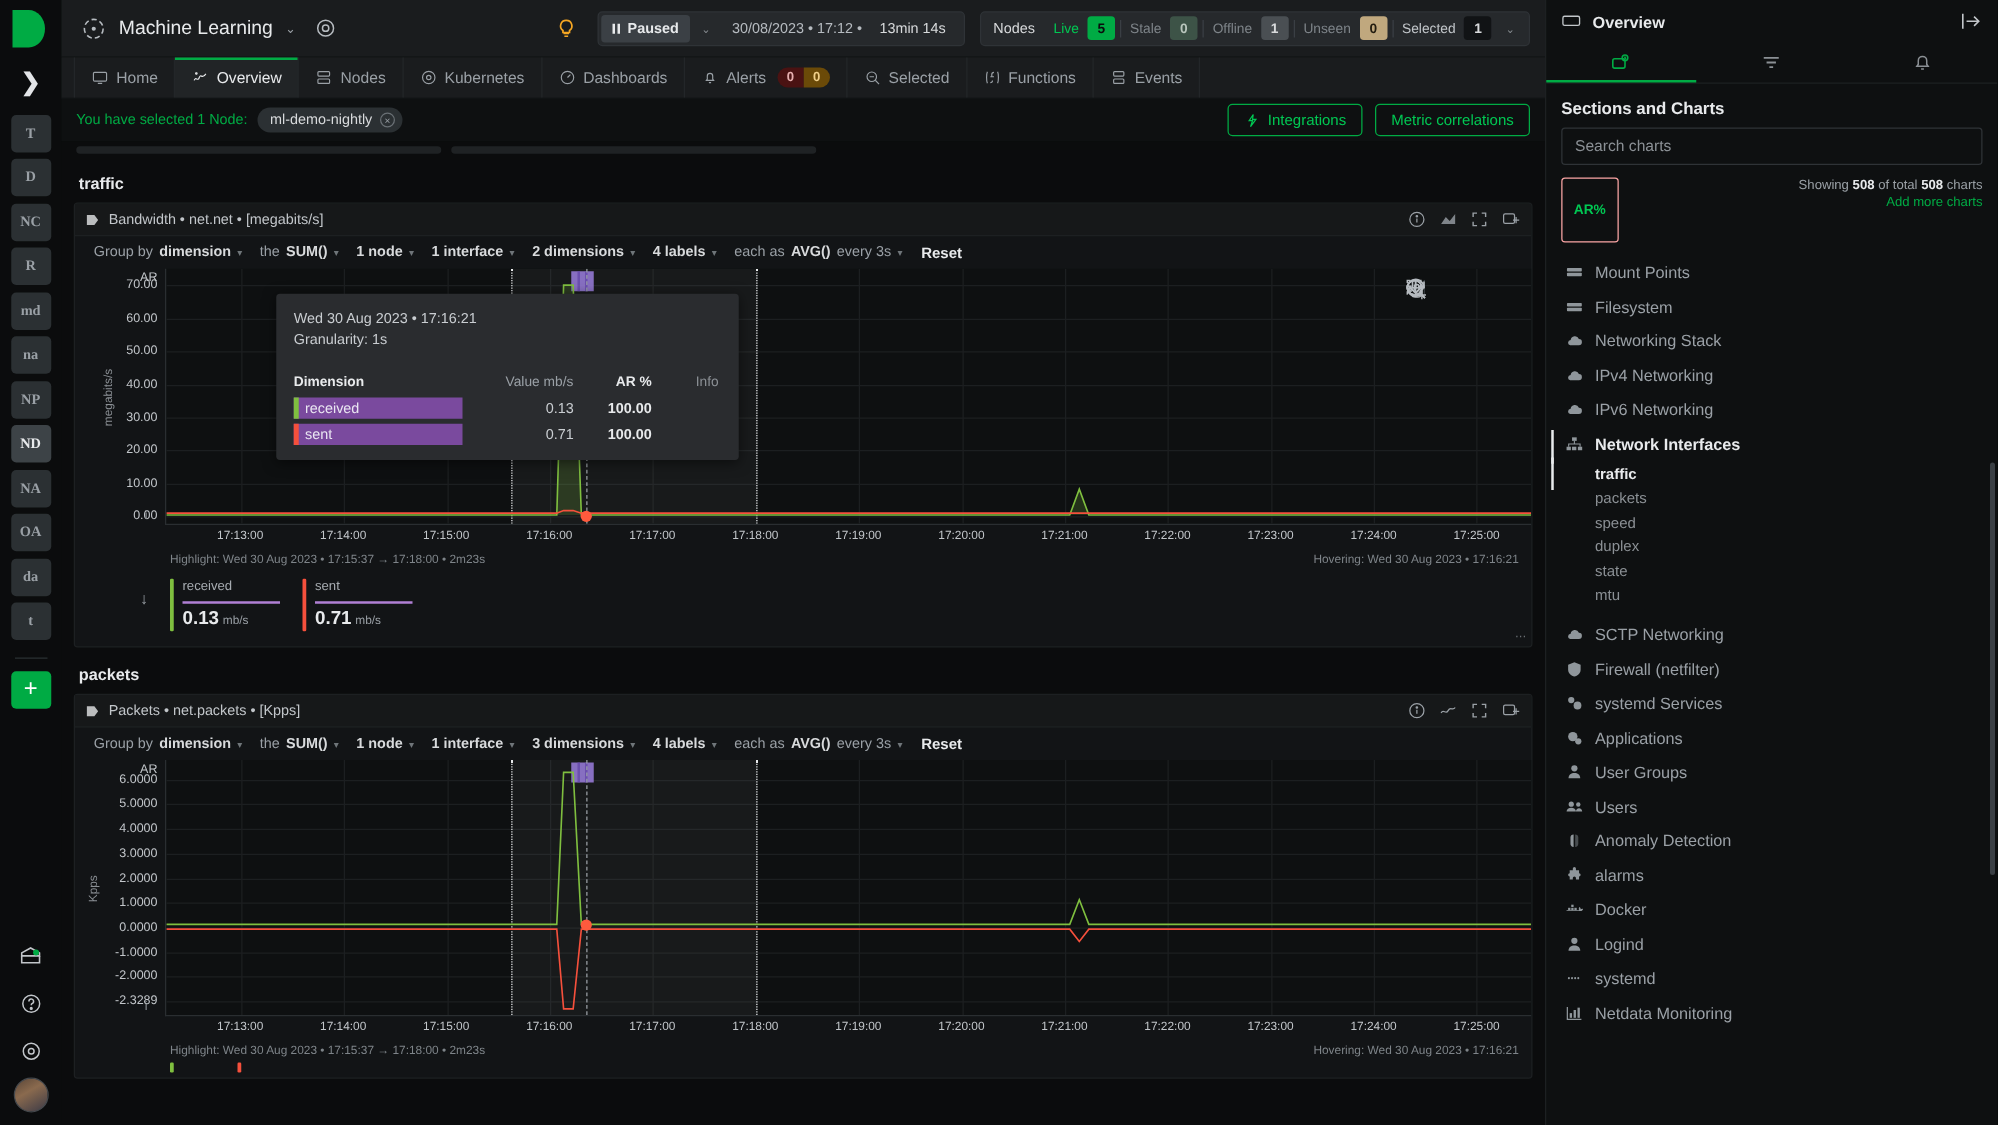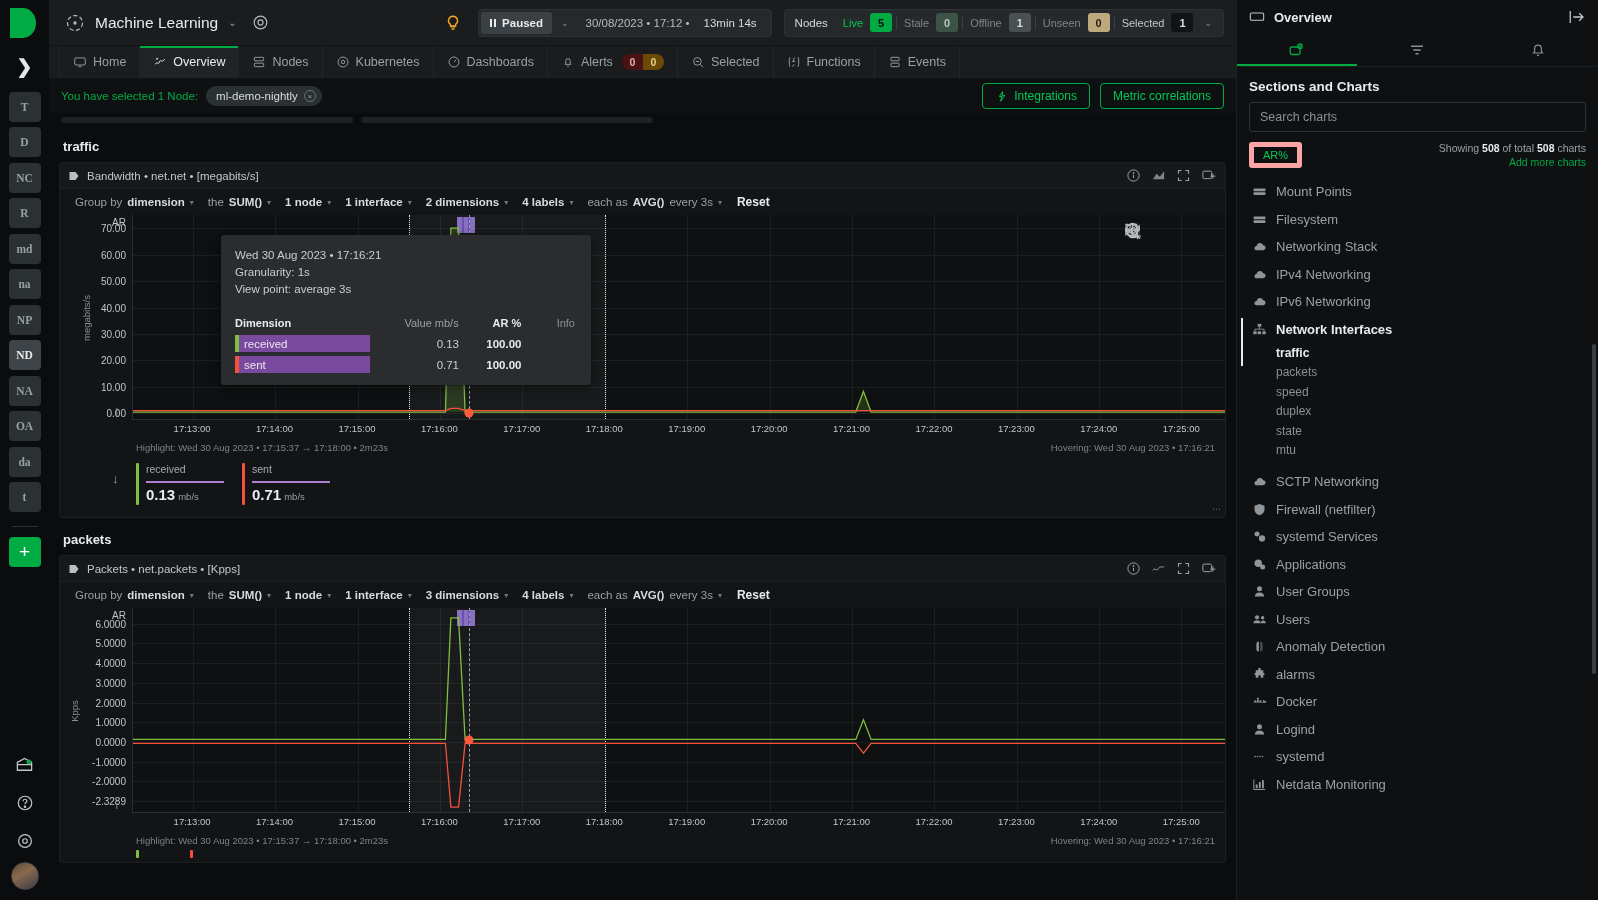--- a/index.html
+++ b/index.html
@@ -296,22 +296,22 @@
 
   .rp-sec-title { font-size: 13.5px; font-weight: 700; color: #e8eaec; padding: 12px 12px 8px; }
   .rp-search {
     margin: 0 12px; height: 30px; background: transparent; border: 1px solid #2f3337;
     border-radius: 3px; color: #d8dadc; font-size: 12.5px; padding: 0 10px;
     font-family: "Liberation Sans", sans-serif; outline: none; width: calc(100% - 24px);
   }
   .rp-search::placeholder { color: #8b9095; }
   .rp-filterrow { display: flex; align-items: flex-start; padding: 10px 12px 6px; }
   .ar-chip {
-    border: 5px solid #fca5a5; border-radius: 3px; color: #00c853; font-size: 11px;
-    padding: 2px 9px; cursor: pointer; font-weight: 400;
+    border: 1px solid #fca5a5; border-radius: 3px; color: #00c853; font-size: 11px;
+    padding: 19px 9px; cursor: pointer; font-weight: 700;
   }
   .rp-count { margin-left: auto; text-align: right; }
   .rp-count .l1 { font-size: 10.5px; color: #9aa0a6; }
   .rp-count .l1 b { color: #e8eaec; }
   .rp-count .l2 { font-size: 10.5px; color: #00ab44; cursor: pointer; margin-top: 2px; }
 
   .rp-list { flex: 1 1 auto; overflow: hidden; padding: 4px 0 0 0; position: relative; }
   .rp-item {
     display: flex; align-items: center; gap: 9px; height: 27.5px; padding: 0 12px 0 14px;
     font-size: 13px; color: #9aa0a6; cursor: pointer;
@@ -717,21 +717,20 @@
                 <div class="hover-line" style="left: 30.7646%;"></div>
                 <svg viewBox="0 0 1000 205" preserveAspectRatio="none">
                   <path d="M 0 198.0 L 286.1 198.0 L 291.1 13.2 L 298.1 13.2 L 304.1 198.0 L 661.9 198.0 L 668.9 177.2 L 675.9 198.0 L 1000 198.0 L 1000 198.0 L 0 198.0 Z" fill="#7fbf3f" opacity="0.20" stroke="none"></path>
                   <path d="M 0 198.0 L 286.1 198.0 L 291.1 13.2 L 298.1 13.2 L 304.1 198.0 L 661.9 198.0 L 668.9 177.2 L 675.9 198.0 L 1000 198.0" fill="none" stroke="#7fbf3f" stroke-width="1.3" vector-effect="non-scaling-stroke"></path>
                   <path d="M 0 196.5 L 286.1 196.5 L 291.1 194.4 L 298.1 194.4 L 304.1 196.5 L 1000 196.5" fill="none" stroke="#f5503c" stroke-width="1.3" vector-effect="non-scaling-stroke"></path>
                 </svg>
                 <div class="hover-dot" style="left: 30.7646%; top: 198.043px;"></div>
                 <div class="tooltip" style="left: 88px; top: 20px; width: 370px;">
                   <div class="tt-line">Wed 30 Aug 2023 • 17:16:21</div>
                   <div class="tt-line">Granularity: 1s</div>
-                  <div class="tt-line">View point: average 3s</div>
                   <div class="tt-table">
                     <div class="tt-row tt-h">
                       <span class="tt-dim-h">Dimension</span>
                       <span class="tt-val-h">Value mb/s</span>
                       <span class="tt-ar-h">AR %</span>
                       <span class="tt-info-h">Info</span>
                     </div>
                     <div class="tt-row">
                       <span class="tt-bar" style="border-left-color:#7fbf3f">received</span>
                       <span class="tt-val">0.13</span>

